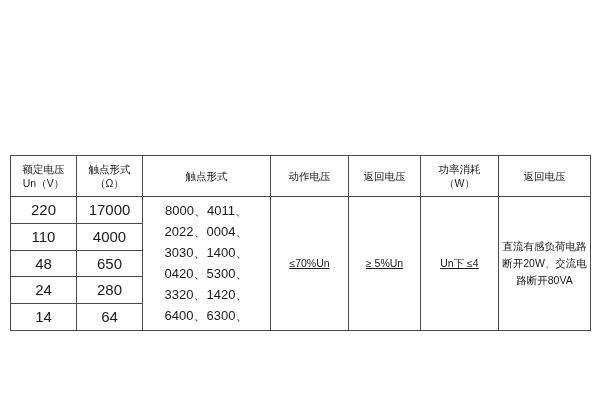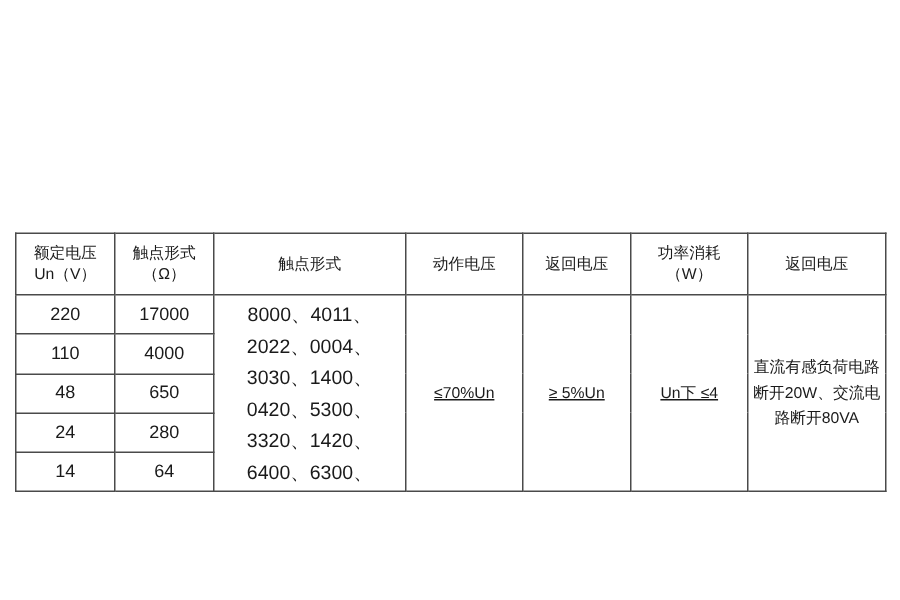--- a/index.html
+++ b/index.html
@@ -43,21 +43,21 @@
   .col-pow   { width: 78px; }
   .col-cap   { width: 92px; }
 
   thead td {
     height: 36px;
     font-size: 10.5px;
     line-height: 1.35;
   }
   tbody td.num {
     height: 19px;
-    font-size: 12px;
+    font-size: 15px;
   }
   td.form-cell {
     text-align: left;
     padding-left: 6px;
     font-size: 13px;
     line-height: 1.62;
     white-space: pre-line;
   }
   td.cap-cell {
     text-align: left;

